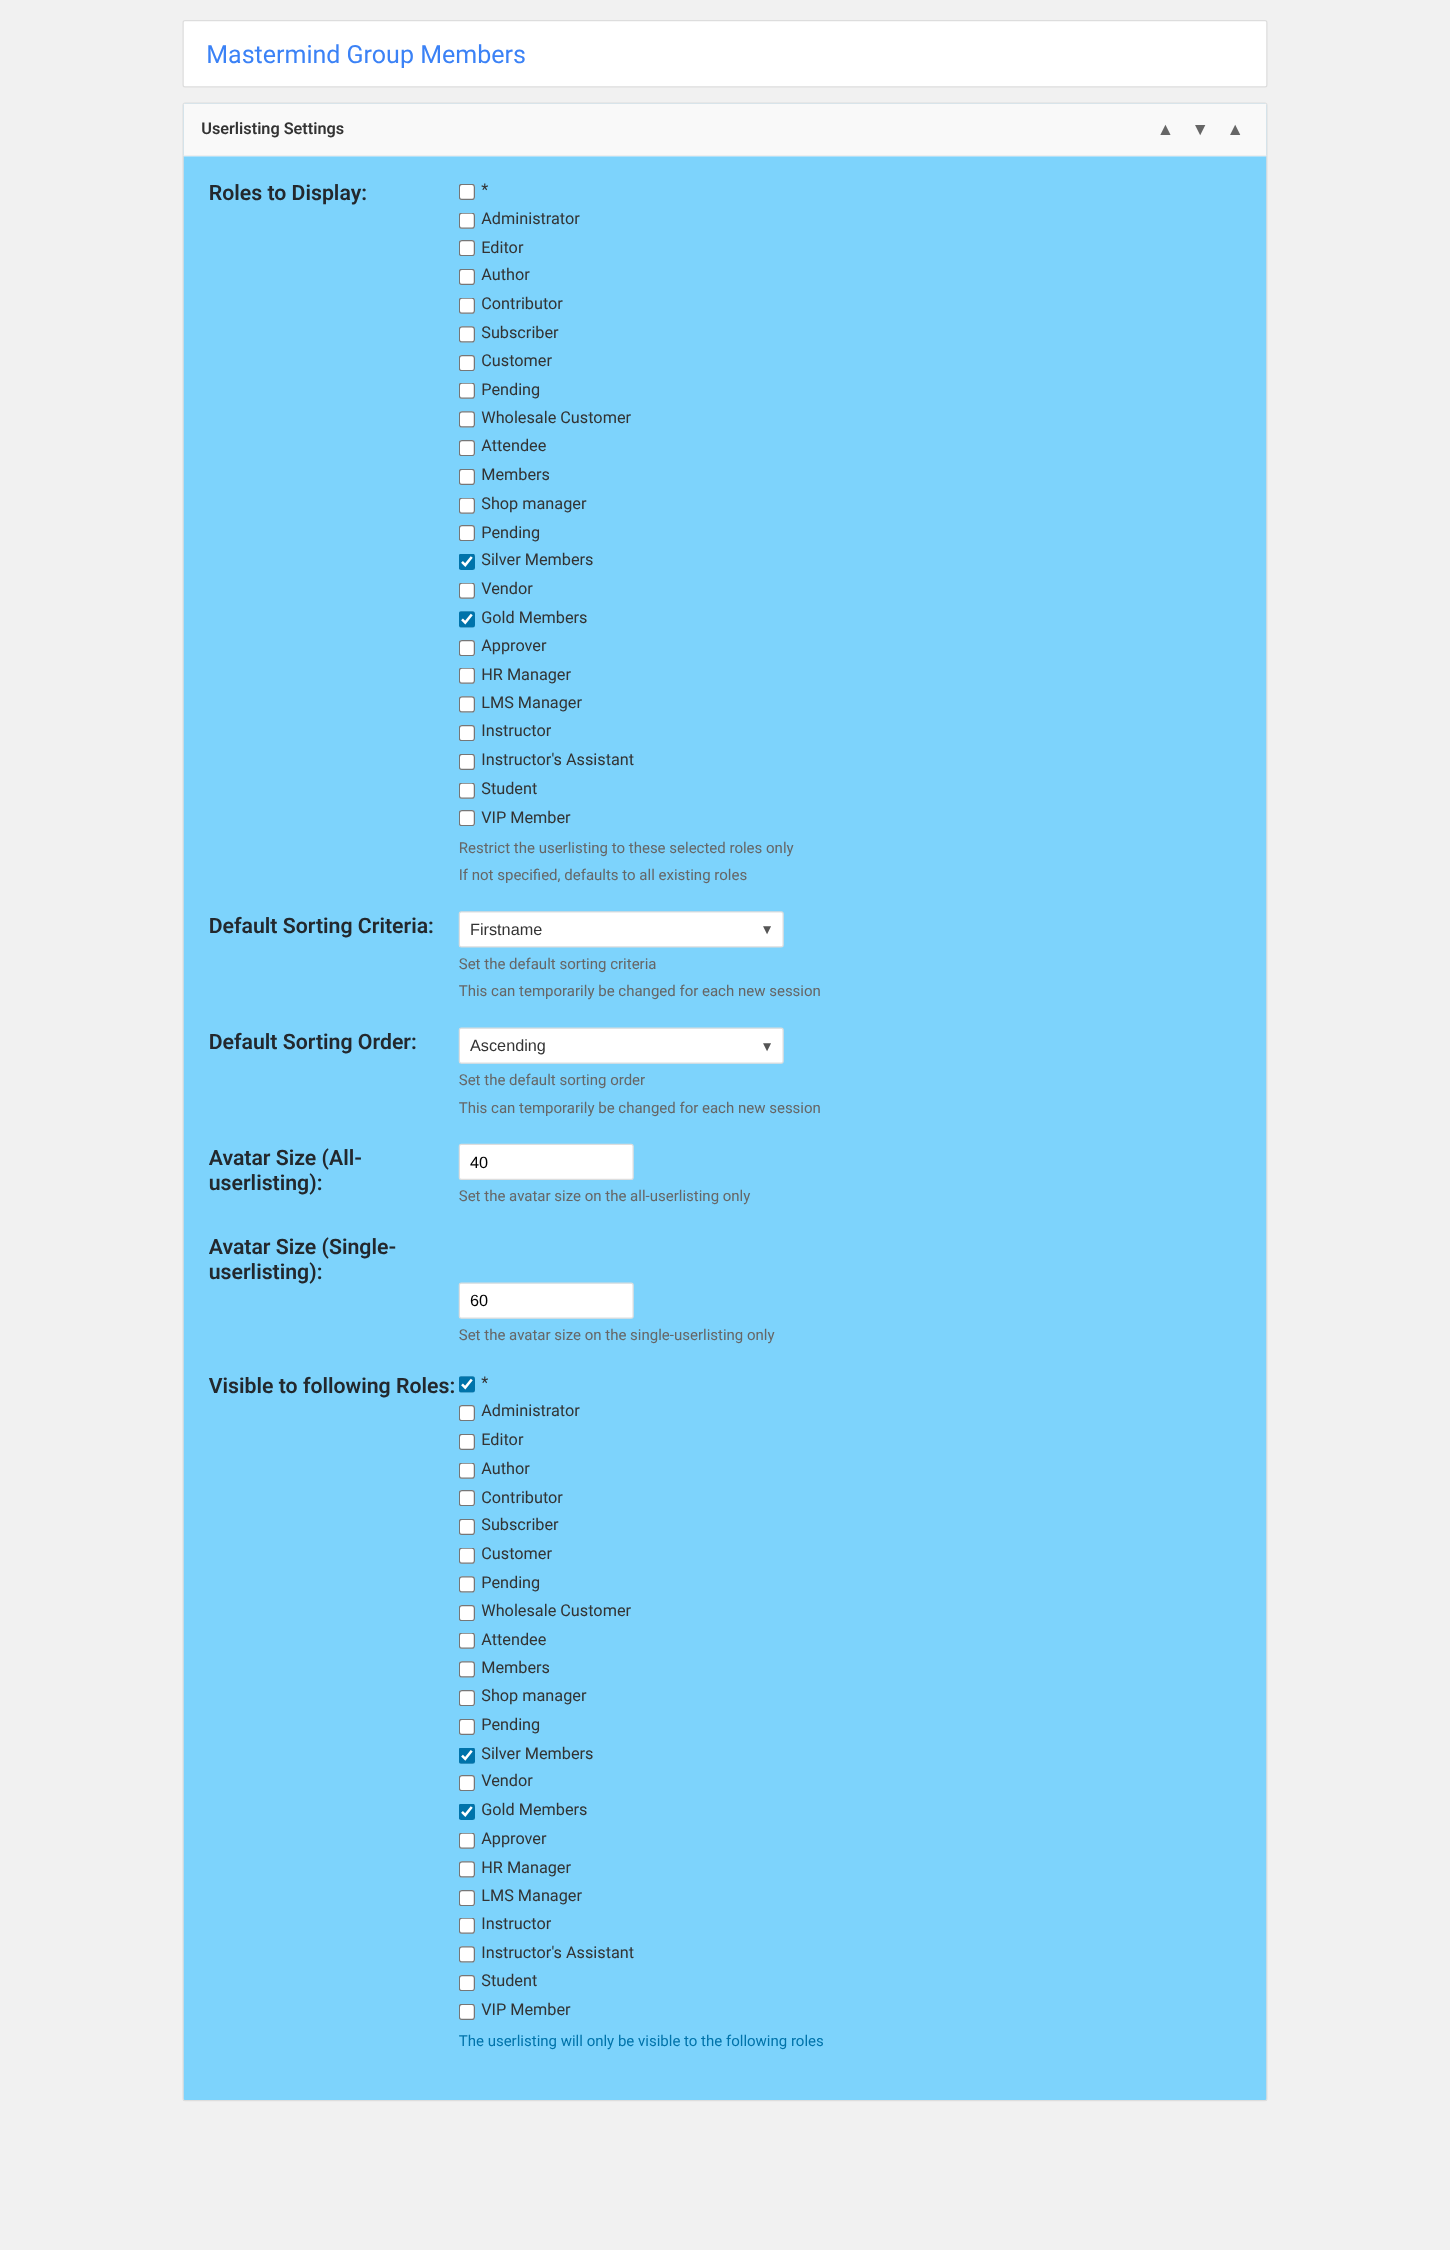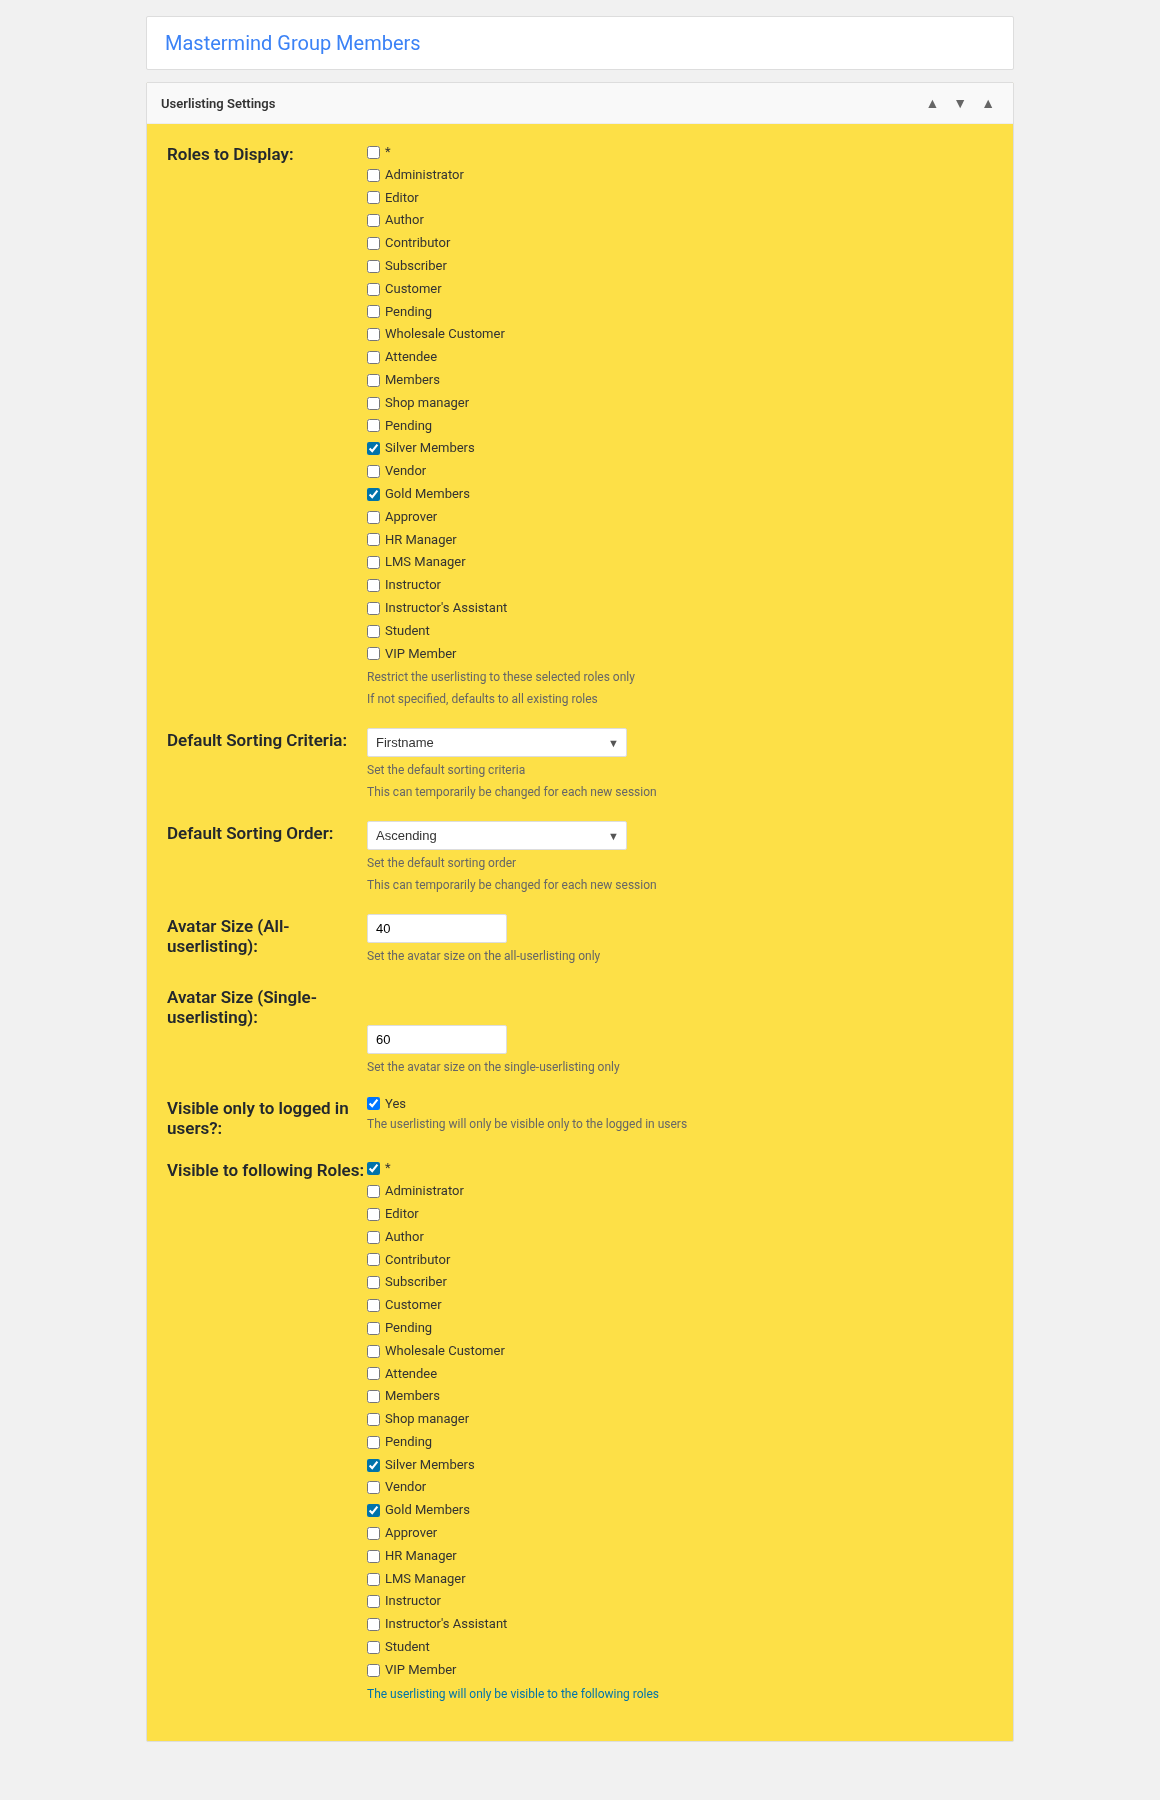--- a/index.html
+++ b/index.html
@@ -20,21 +20,21 @@
       padding: 14px 18px;
       margin-bottom: 12px;
       border-radius: 2px;
     }
     .page-title {
       font-size: 20px;
       font-weight: 400;
       color: #3b82f6;
     }
     .settings-panel {
-      background: #fde047;
+      background: #7dd3fc;
       border: 1px solid #ddd;
       border-radius: 2px;
     }
     .panel-header {
       display: flex;
       align-items: center;
       justify-content: space-between;
       padding: 10px 14px;
       border-bottom: 1px solid #eee;
       background: #f9f9f9;
@@ -302,30 +302,20 @@
       </div>
 
       <div class="setting-row">
         <div class="setting-label">Avatar Size (Single-userlisting):</div>
         <div class="setting-content">
           <input type="text" class="text-input" style="width: 140px; margin-top: 40px;" id="avatar-size-single-input" value="60">
           <div class="hint-text">Set the avatar size on the single-userlisting only</div>
         </div>
       </div>
 
-      <div class="setting-row">
-        <div class="setting-label">Visible only to logged in users?:</div>
-        <div class="setting-content">
-          <div class="inline-checkbox-row">
-            <input type="checkbox" id="visible-logged-in-cb" checked="" style="">
-            <label for="visible-logged-in-cb" style="cursor:pointer;font-size:13px;">Yes</label>
-          </div>
-          <div class="hint-text">The userlisting will only be visible only to the logged in users</div>
-        </div>
-      </div>
 
       <div class="setting-row">
         <div class="setting-label">Visible to following Roles:</div>
         <div class="setting-content">
           <div class="checkbox-list" id="roles-list-2">
               <div class="checkbox-item">
                 <input type="checkbox" checked="" style="">
                 <label style="cursor: pointer;">*</label>
               </div>
               <div class="checkbox-item">

